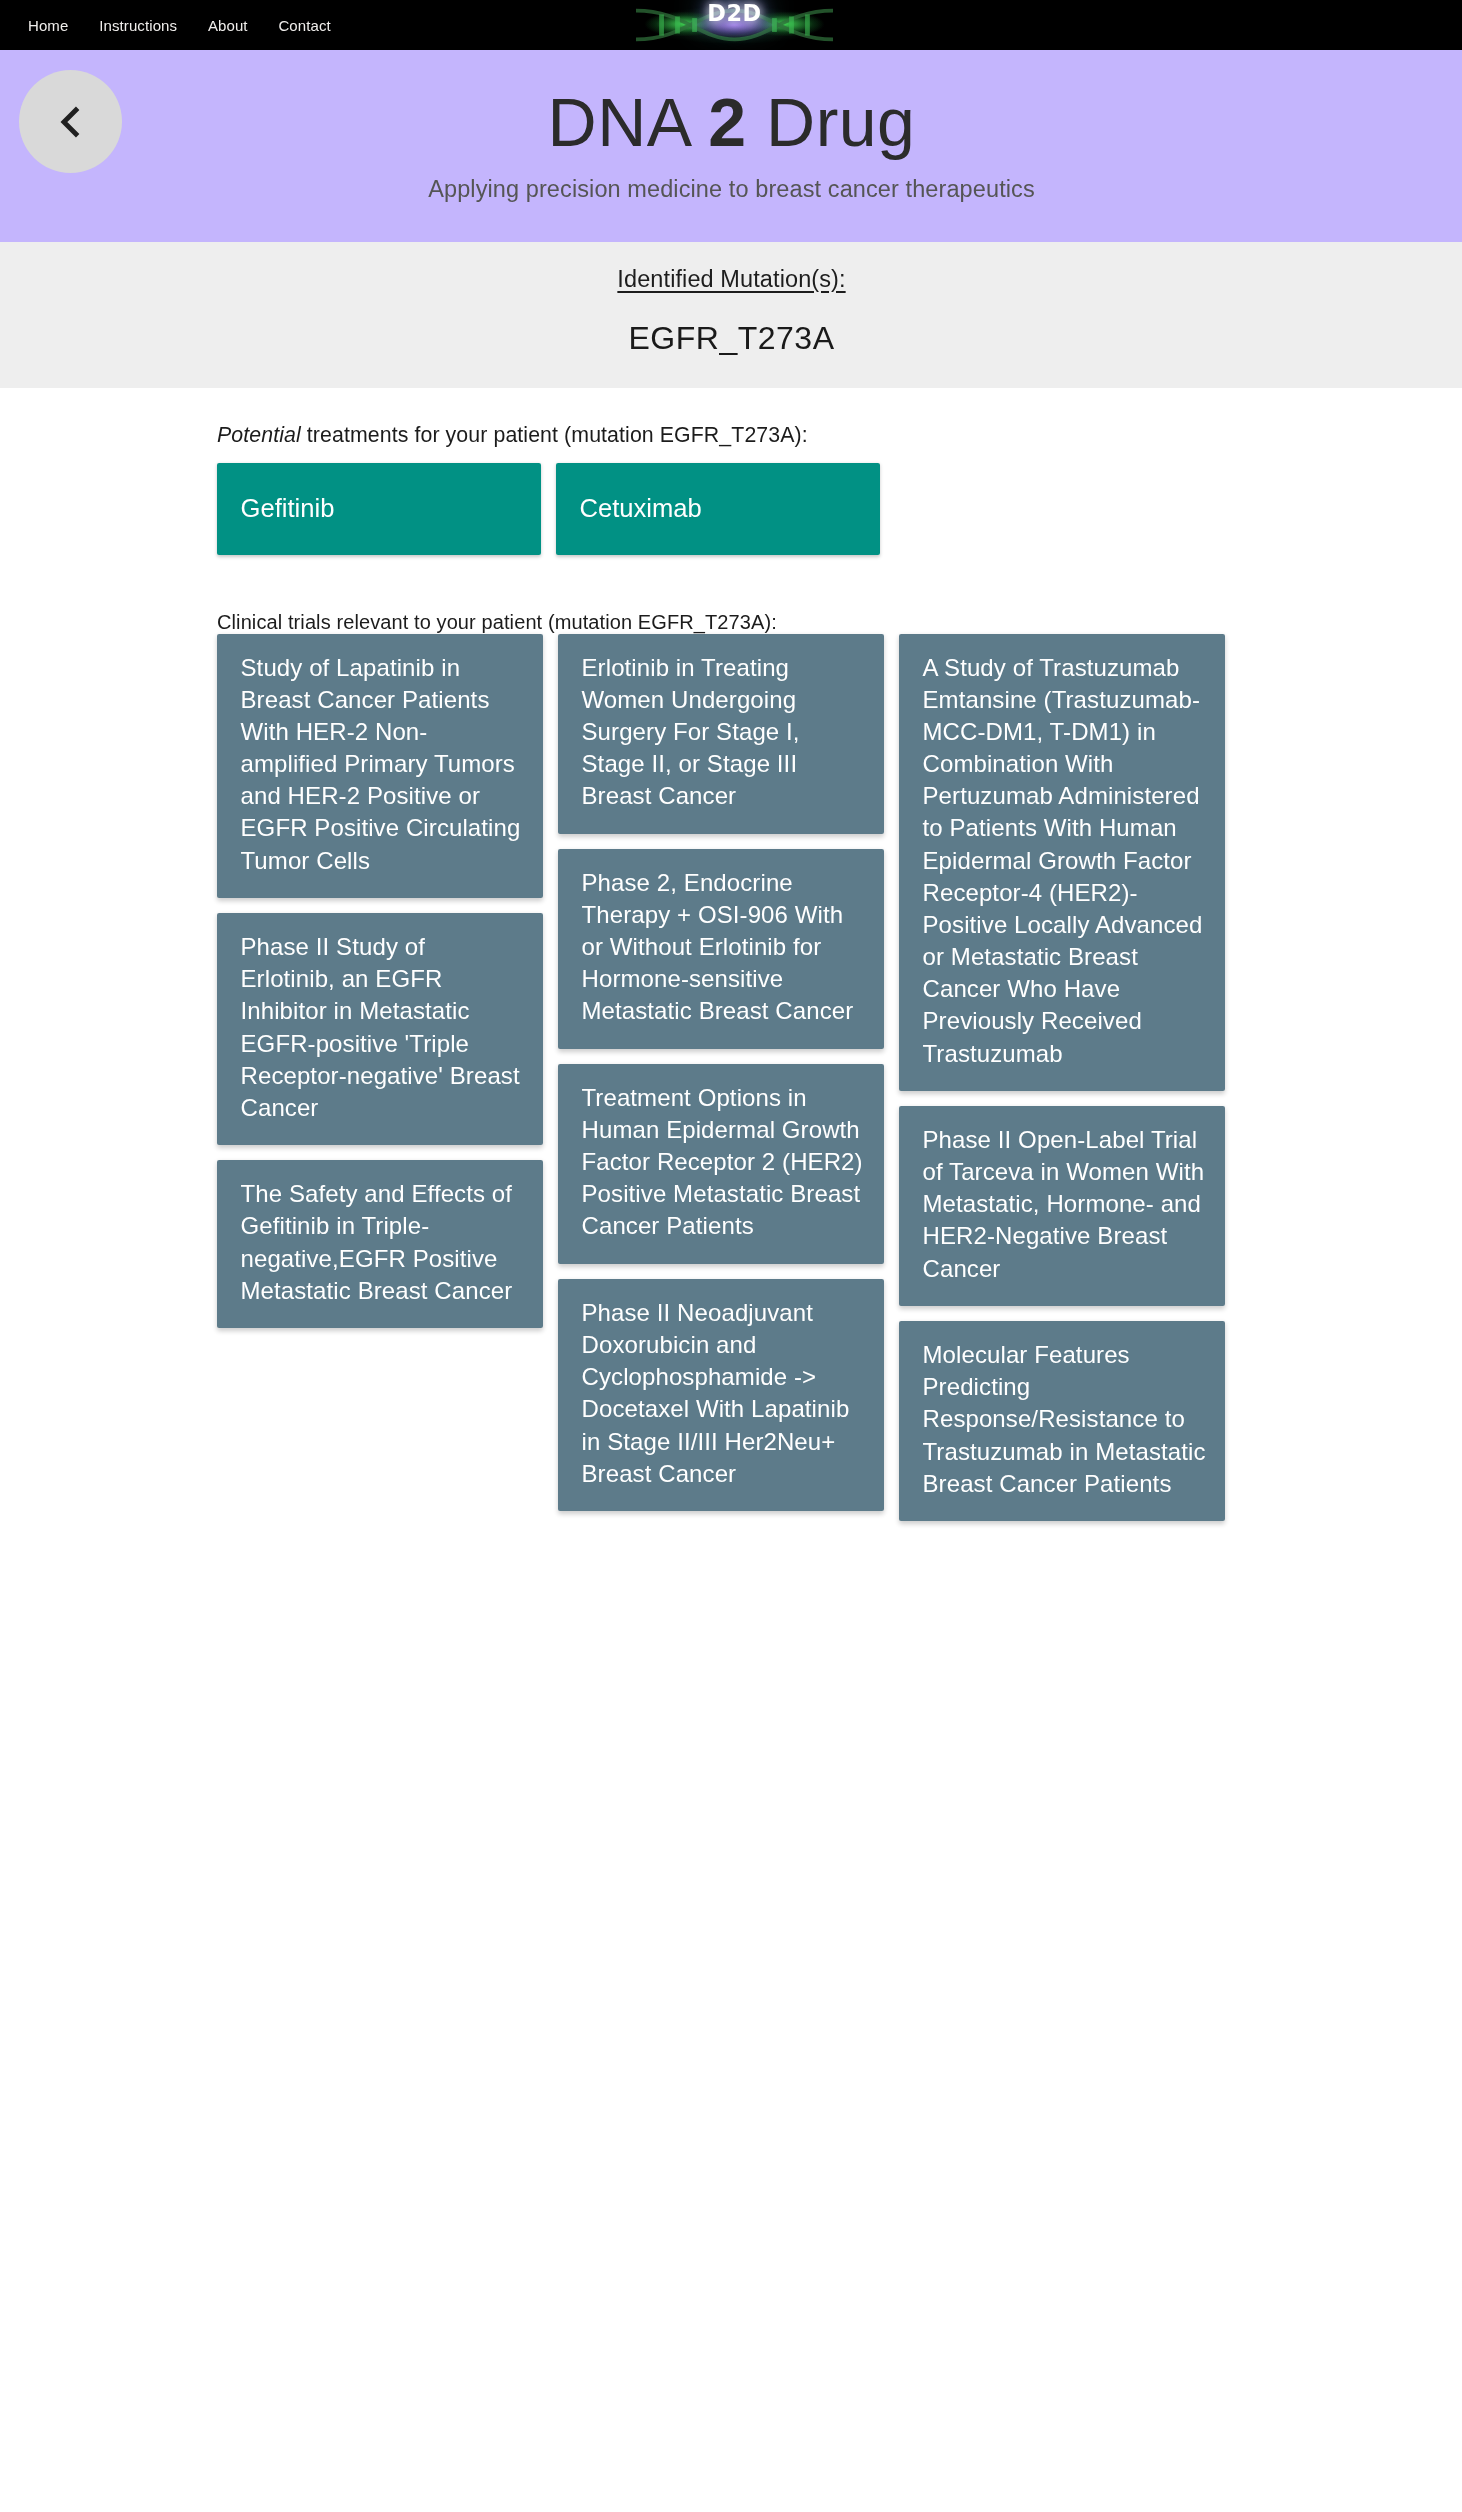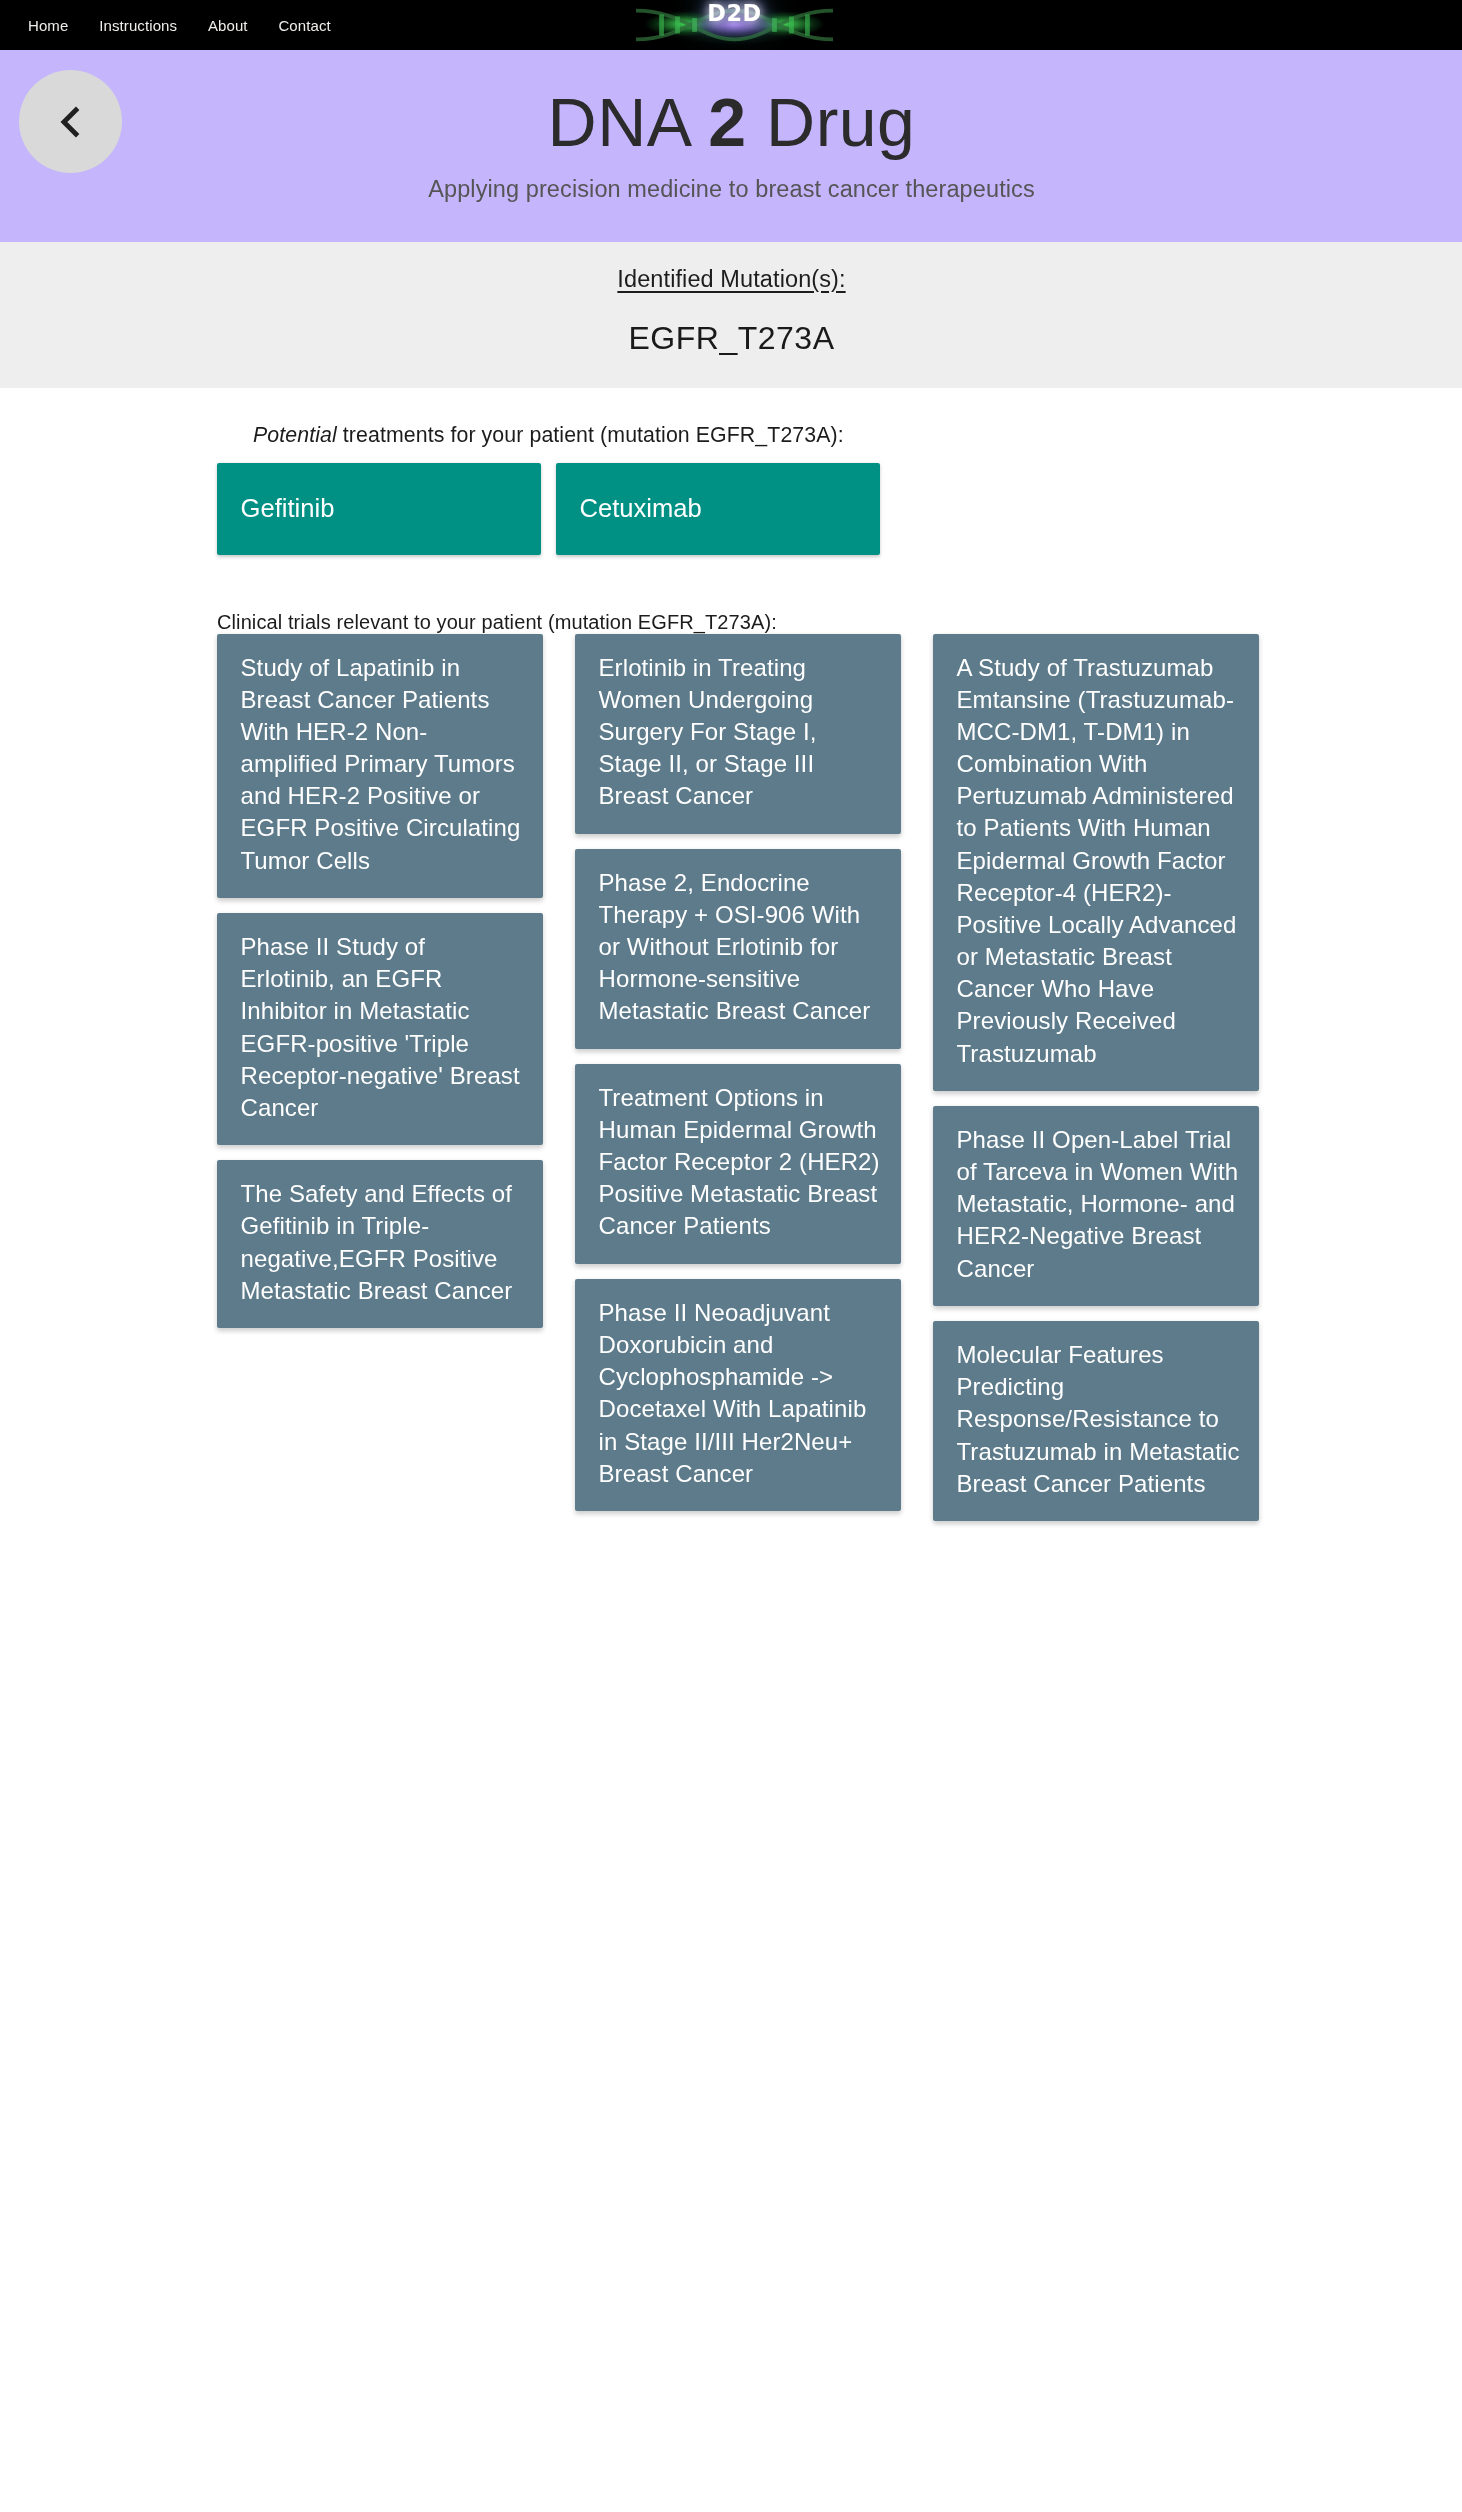--- a/index.html
+++ b/index.html
@@ -138,21 +138,21 @@
     padding-left:217px;
     padding-right:64px;
   }
   .section-label{
     font-size:21.3px;
     color:#1c1c1c;
     padding-top:35px;
     padding-bottom:15px;
     letter-spacing:0.1px;
   }
-  .section-label i{margin-left:36px;}
+  .section-label i{}
 
   .treatments{
     display:flex;
     gap:15px;
     padding-bottom:14px;
   }
   .treatment-btn{
     width:324px;
     height:92px;
     background:#019184;
@@ -171,21 +171,21 @@
 
   .trials-label{
     font-size:20px;
     color:#1c1c1c;
     padding-top:42px;
     letter-spacing:0.1px;
   }
 
   .trials-grid{
     display:flex;
-    gap:32px;
+    gap:15px;
     align-items:flex-start;
   }
   .trial-col{
     width:326px;
     display:flex;
     flex-direction:column;
     gap:15px;
   }
   .trial-card{
     background:#5d7b8a;

